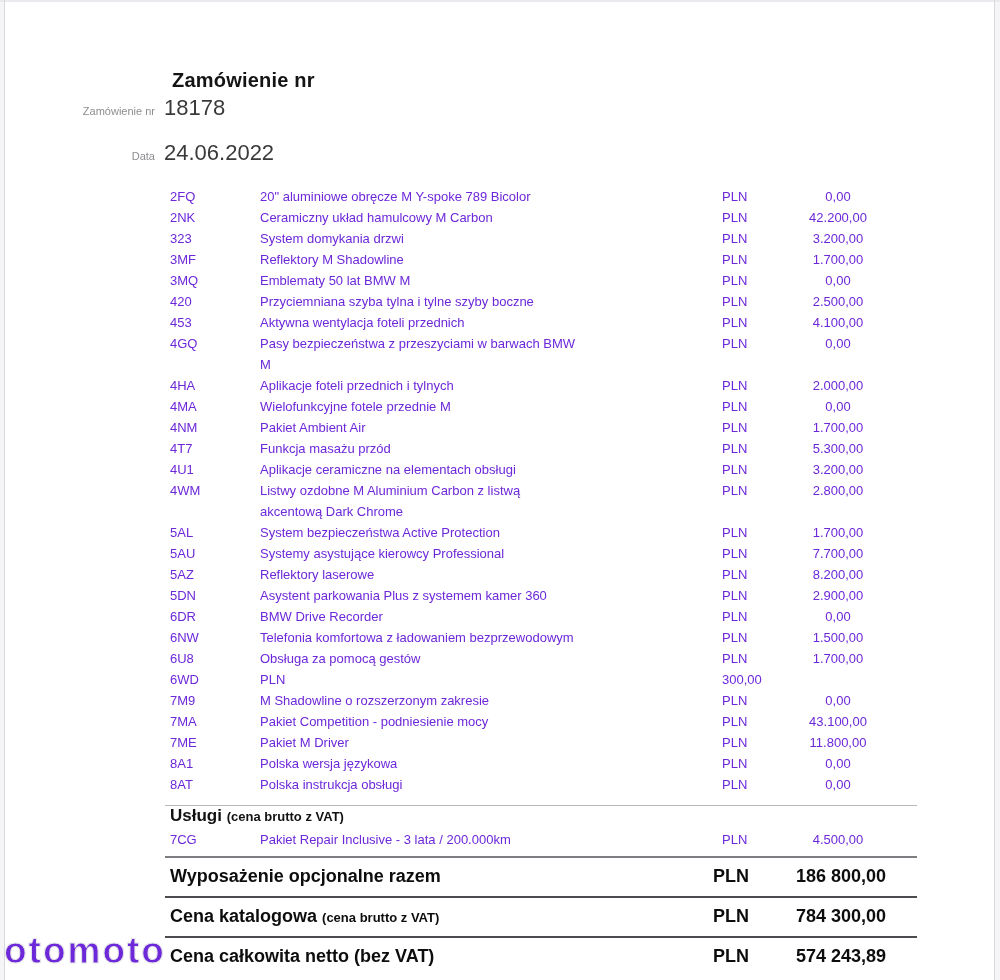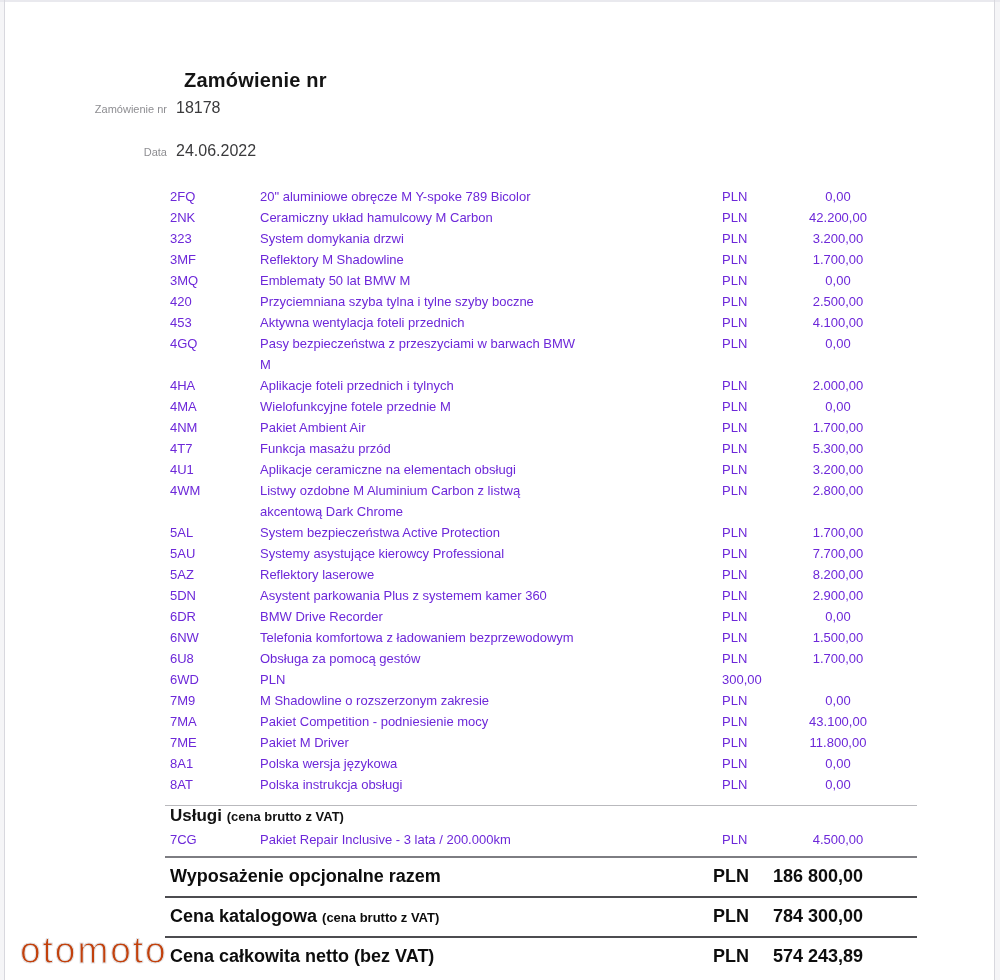--- a/index.html
+++ b/index.html
@@ -10,26 +10,26 @@
     color:#2e2e2e;
   }
   
   .edge-fill-left  { position:absolute; left:0; top:0; bottom:0; width:4px;  background:#f5f5f7; }
   .edge-fill-right { position:absolute; right:0; top:0; bottom:0; width:5px; background:#f5f5f7; }
   .edge-top   { position:absolute; top:0; left:0; right:0; height:2px; background:#e9e9ee; }
   .edge-left  { position:absolute; top:0; bottom:0; left:4px;  width:1px; background:#d8d8de; }
   .edge-right { position:absolute; top:0; bottom:0; right:5px; width:1px; background:#d8d8de; }
 
   
-  .doc-header { position:absolute; left:12px; top:68px; width:620px; }
+  .doc-header { position:absolute; left:0; top:68px; width:620px; }
   .doc-title  { margin-left:172px; font-size:20px; font-weight:bold; color:#141414; line-height:24px; letter-spacing:.2px; }
   .meta-row   { display:flex; align-items:baseline; line-height:22px;margin-top:20px; }
   .meta-row.first { margin-top:5px; }
   .meta-label { width:164px; text-align:right; padding-right:9px; font-size:11px; color:#8e8e92; }
-  .meta-value { font-size:16px; color:#3a3a3c; }
+  .meta-value { font-size:22px; color:#3a3a3c; }
 
   
   .table { position:absolute; left:165px; top:186px; width:752px; }
   .row {
     display:grid; grid-template-columns:95px 462px 45px 1fr;
     font-size:13px; line-height:21px; color:#6d28d9;
   }
   .c-code  { padding-left:5px; }
   .c-desc  { white-space:pre-line; }
   .c-price { text-align:center; padding-right:8px; }
@@ -39,27 +39,27 @@
   .svc-note { font-size:13px; font-weight:bold; }
   .services .row { margin-top:2px; }
   .sep-med  { border-top:2px solid #7d7d82; margin-top:6px; }
 
   .total-row {
     display:grid; grid-template-columns:548px 60px 1fr; align-items:baseline;
     padding:7px 0 7px; font-size:18px; font-weight:bold; color:#0d0d0d; line-height:22px;
   }
   .t-label { padding-left:5px; }
   .t-note  { font-size:13px; }
-  .t-value { text-align:left; padding-right:8px; }
+  .t-value { text-align:center; padding-right:8px; }
   .sep-dark { border-top:2px solid #4c4c50; }
 
   
   .watermark {
-    position:absolute; left:20px; top:930px; font-size:37px; font-weight:normal;
-    letter-spacing:2px; color:#c2410c; -webkit-text-stroke:1px #e4e5e8;
+    position:absolute; left:4px; top:930px; font-size:37px; font-weight:bold;
+    letter-spacing:2px; color:#6d28d9; -webkit-text-stroke:1px #e4e5e8;
     user-select:none;
   }
 </style>
 </head>
 <body>
 
 <div class="page">
 
   <div class="edge-fill-left"></div>
   <div class="edge-fill-right"></div>

